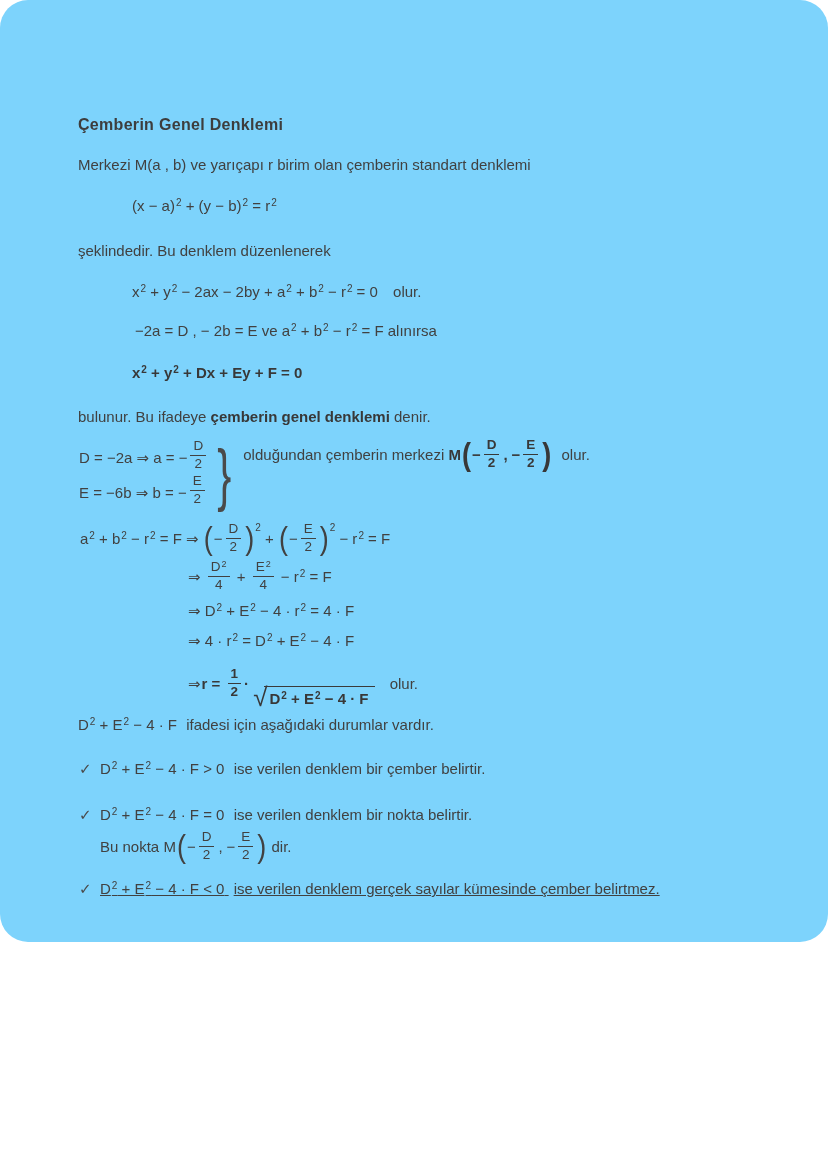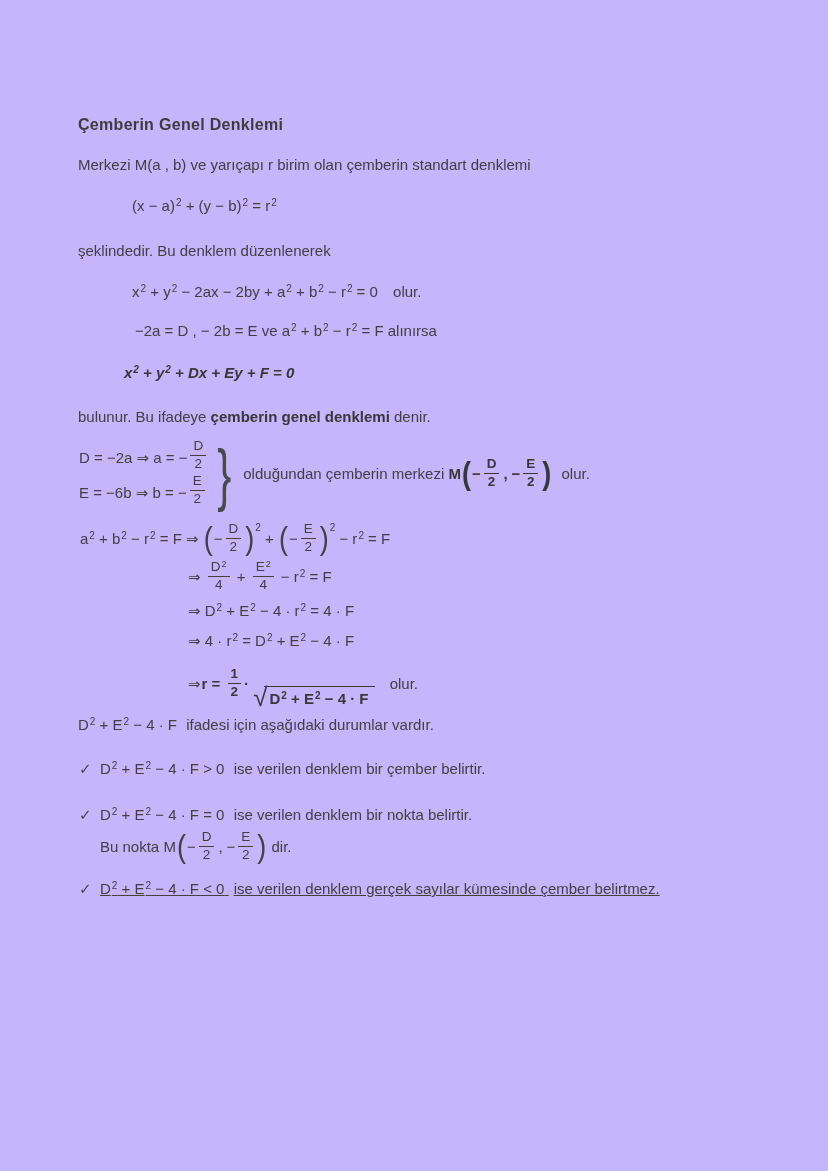--- a/index.html
+++ b/index.html
@@ -1,20 +1,20 @@
 <!DOCTYPE html>
 <html><head>
 <meta charset="utf-8">
 <style>
   * { box-sizing: border-box; }
   html,body { margin:0; padding:0; background:#ffffff; }
   .page {
-    position:relative; width:828px; height:1171px; background:#c4b5fd;
+    position:relative; width:828px; height:942px; background:#7dd3fc;
     font-family:"Liberation Sans","DejaVu Sans",sans-serif;
-    color:#414141; font-size:15px; overflow:hidden;
+    color:#414141; font-size:15px; overflow:hidden;border-radius:28px;
   }
   .abs { position:absolute; white-space:nowrap; }
   .b { font-weight:bold; color:#383838; }
   .title { font-size:16px; font-weight:bold; color:#3d3d3d; letter-spacing:.3px; }
 
   
   sup { font-size:10px; line-height:0; vertical-align:5px; margin-left:1px; }
   sup.pp { vertical-align:13px; margin-left:0; }
 
   
@@ -39,21 +39,21 @@
   .rsign { display:inline-block; font-size:26px; line-height:1; vertical-align:top; position:relative; top:-2px; margin-right:-3px; font-weight:normal; }
   .rbody { display:inline-block; border-top:1.7px solid #3a3a3a; padding:3px 6px 0 5px; }
 
   
   .brace {
     font-size:42px; line-height:1; font-weight:300; color:#4a4a4a;
     transform:scaleY(1.62); transform-origin:center; margin:0 4px 0 8px;
     align-self:center;
   }
 
-  .de-wrap { display:flex; align-items:center; }
+  .de-wrap { display:flex; }
   .de-left .mline { height:35px; display:flex; align-items:center; }
   .de-text { margin-left:8px; }
 
   .check { display:inline-block; width:21px; font-size:15px; color:#4a4a4a; }
   .ctext { margin-left:5px; }
   .gap-l { margin-left:11px; }
   .gap-s { margin-left:5px; }
   .comma { margin:0 4px 0 1px; }
   .mexpr { white-space:nowrap; }
 </style>
@@ -70,21 +70,21 @@
 
   <div class="abs" style="left:78px; top:242px;">şeklindedir. Bu denklem düzenlenerek</div>
 
   <div class="abs" style="left:132px; top:283px;">
     <span>x<sup>2</sup> + y<sup>2</sup> − 2ax − 2by + a<sup>2</sup> + b<sup>2</sup> − r<sup>2</sup> = 0</span>
     <span class="gap-l">olur.</span>
   </div>
 
   <div class="abs" style="left:135px; top:322px;">−2a = D , − 2b = E ve a<sup>2</sup> + b<sup>2</sup> − r<sup>2</sup> = F alınırsa</div>
 
-  <div class="abs b" style="left:124px; top:364px;font-style:italic;">x<sup>2</sup> + y<sup>2</sup> + Dx + Ey + F = 0</div>
+  <div class="abs b" style="left:132px; top:364px;">x<sup>2</sup> + y<sup>2</sup> + Dx + Ey + F = 0</div>
 
   <div class="abs" style="left:78px; top:408px;">
     <span>bulunur. Bu ifadeye</span>
     <span class="b">çemberin genel denklemi</span>
     <span>denir.</span>
   </div>
 
   <div class="abs de-wrap" style="left:79px; top:440px;">
     <div class="de-left">
       <div class="mline">

